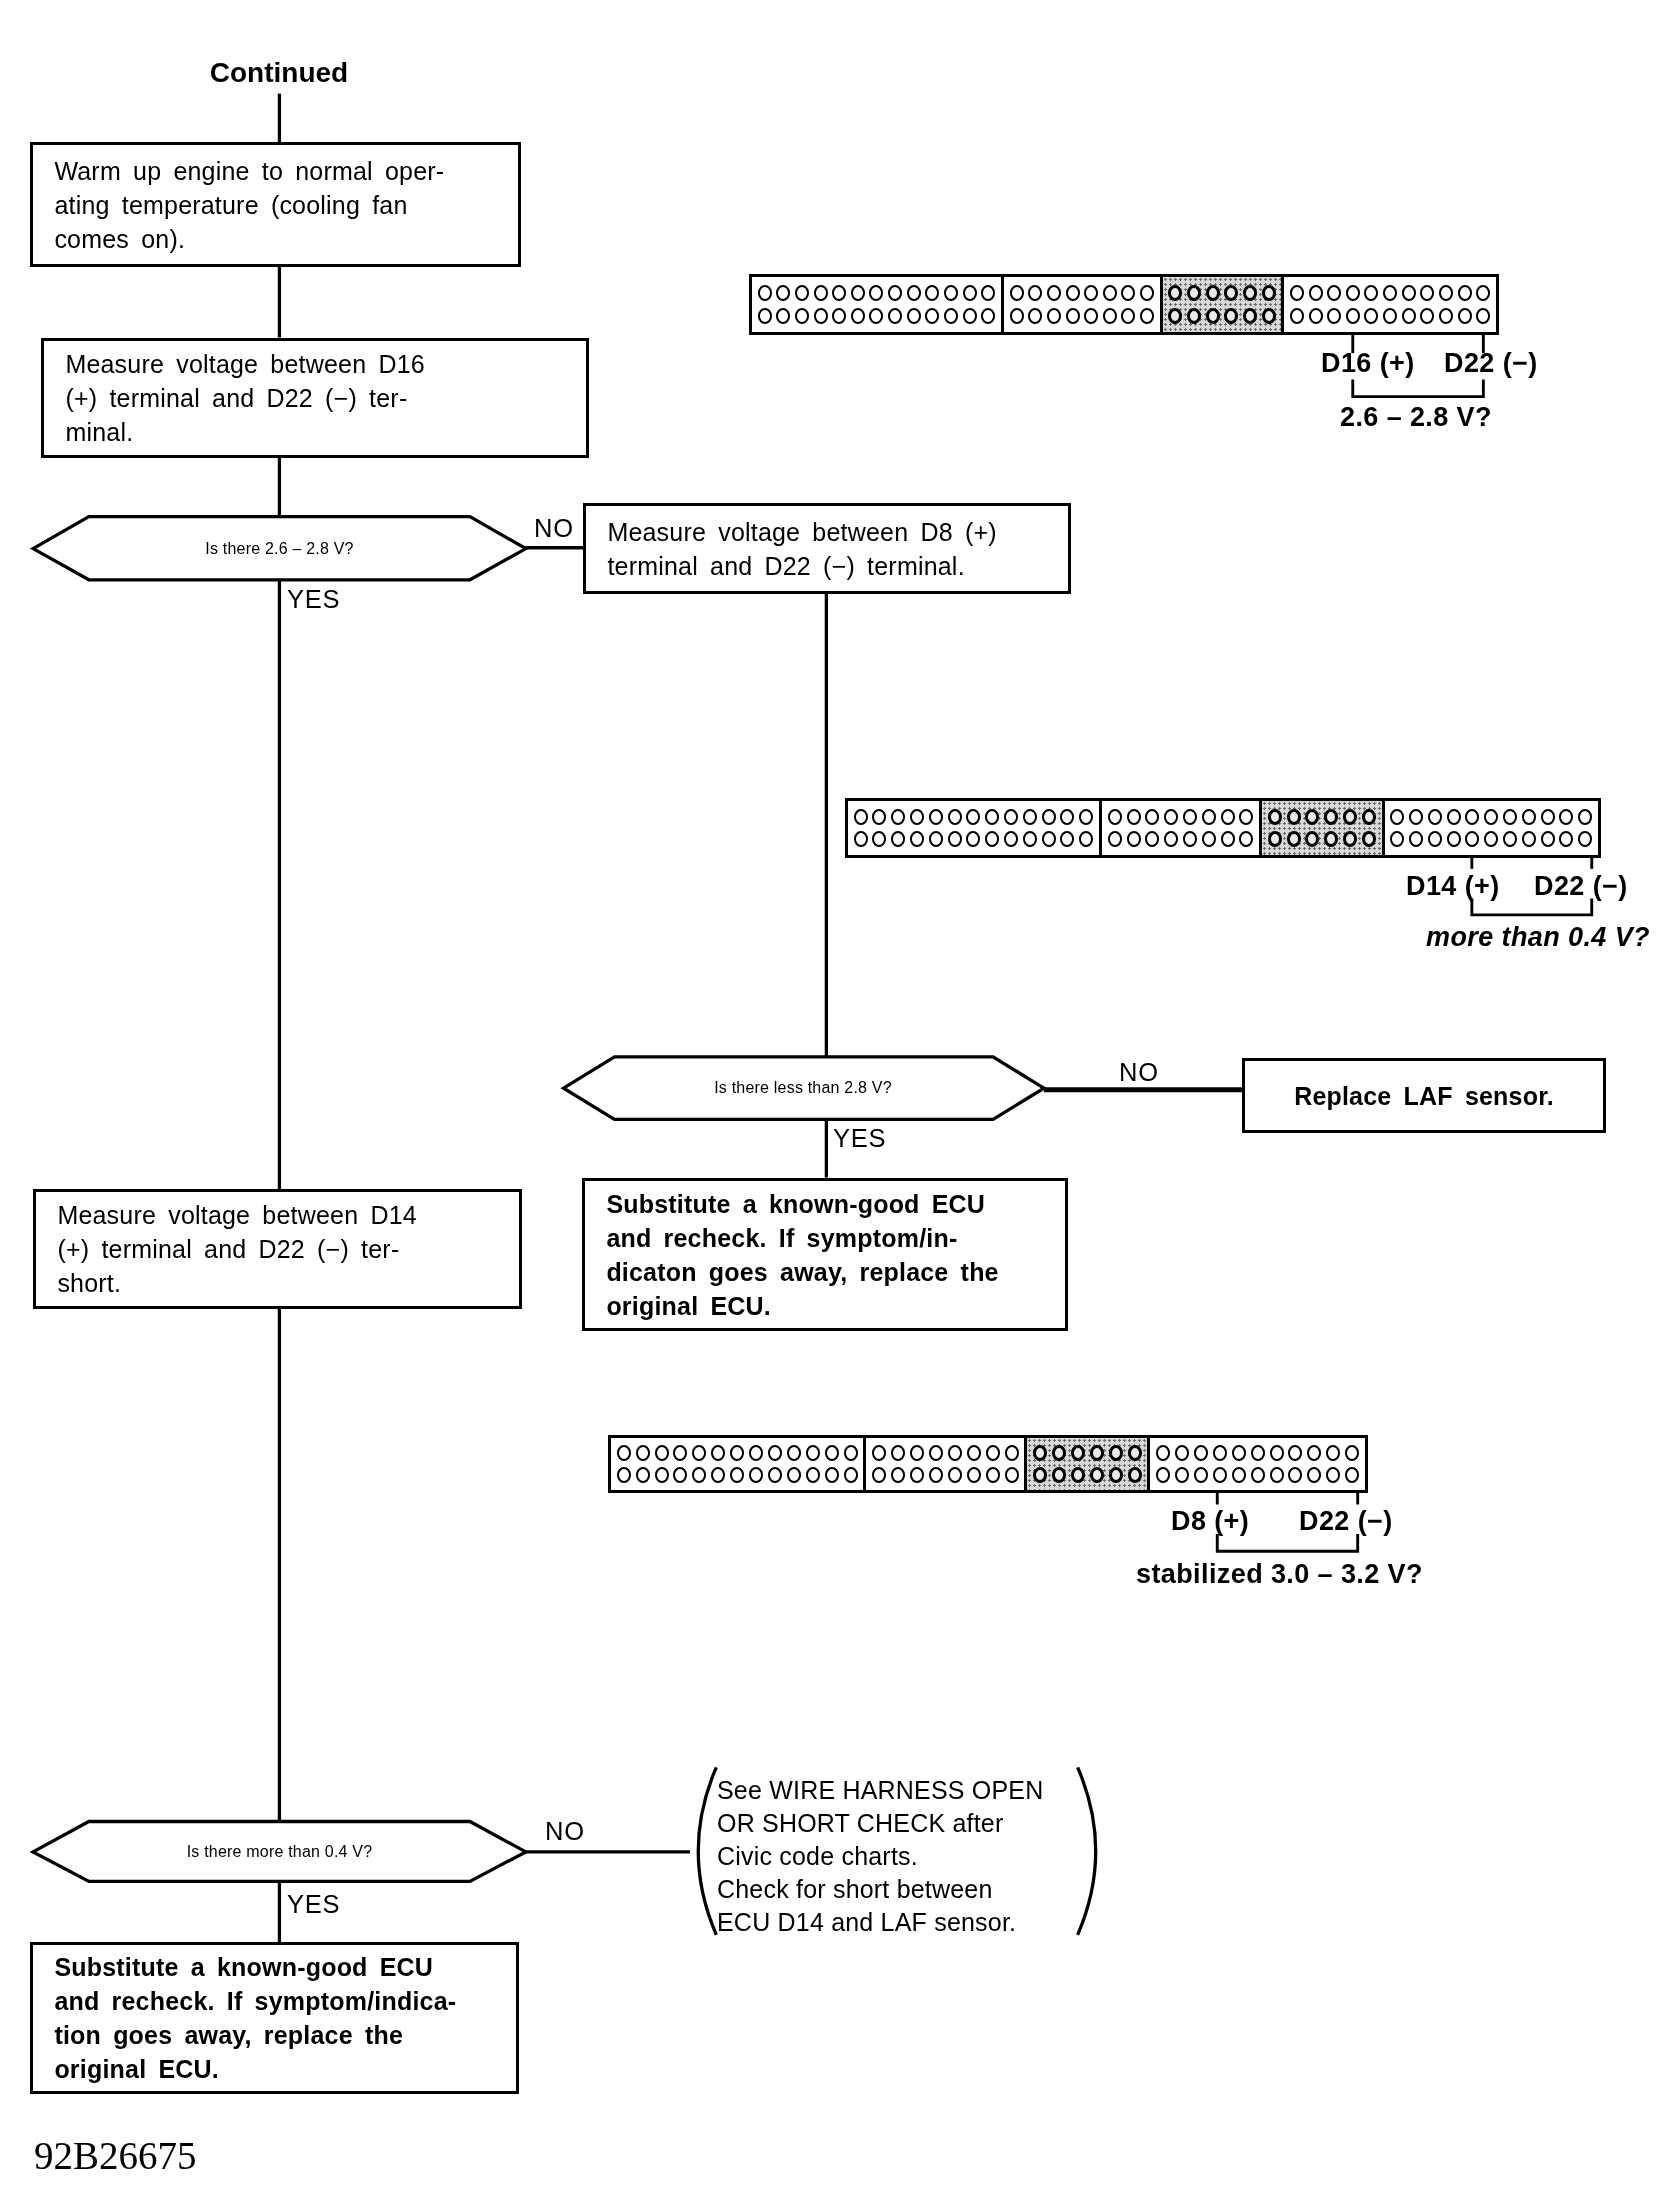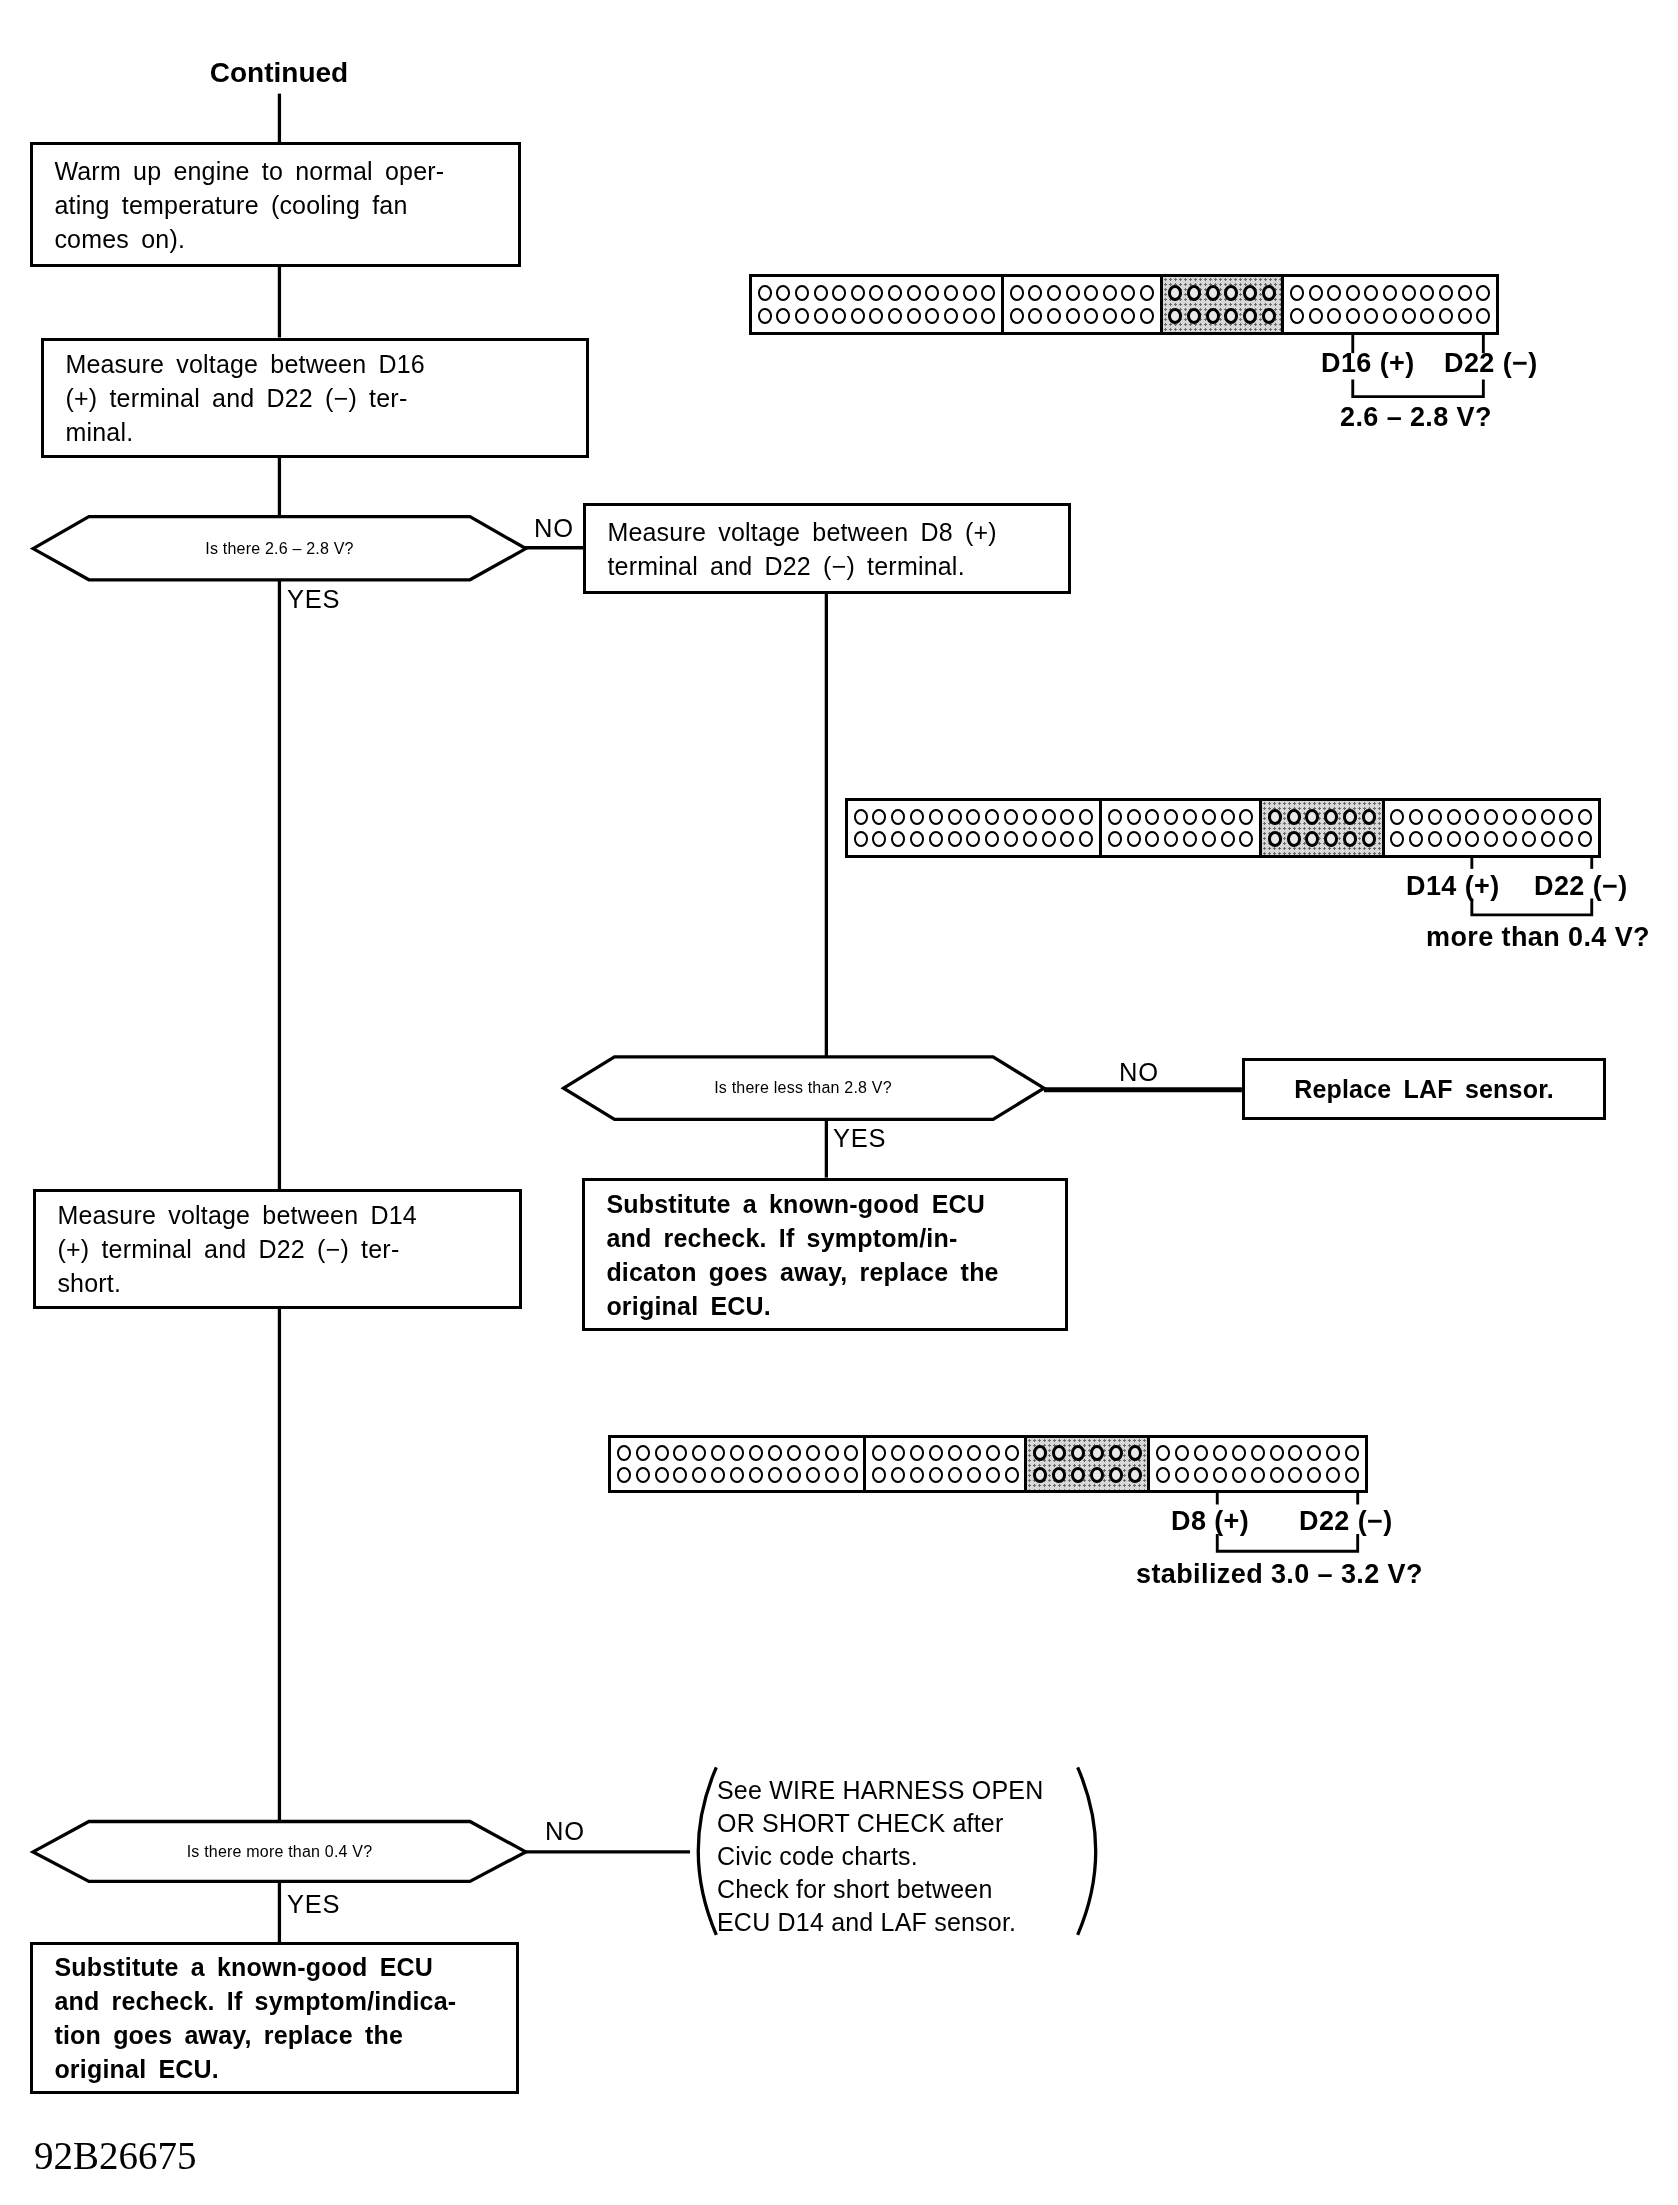--- a/index.html
+++ b/index.html
@@ -416,21 +416,21 @@
   <div class="txt">Measure voltage between D16
 (+) terminal and D22 (−) ter-
 minal.</div>
 </div>
 
 <div class="fbox" style="left:583px;top:503px;width:488px;height:91px;">
   <div class="txt">Measure voltage between D8 (+)
 terminal and D22 (−) terminal.</div>
 </div>
 
-<div class="fbox bold center" style="left:1242px;top:1058px;width:364px;height:62px;">
+<div class="fbox bold center" style="left:1242px;top:1058px;width:364px;height:75px;">
   <div class="txt">Replace LAF sensor.</div>
 </div>
 
 <div class="fbox bold" style="left:582px;top:1178px;width:486px;height:153px;">
   <div class="txt">Substitute a known-good ECU
 and recheck. If symptom/in-
 dicaton goes away, replace the
 original ECU.</div>
 </div>
 
@@ -459,21 +459,21 @@
 <div class="yn" style="left:287px;top:1890px;font-weight:normal;">YES</div>
 
 <div class="toplabel" style="left:279px;top:57px;">Continued</div>
 
 <div class="pinlabel" style="left:1321px;top:348px;">D16 (+)</div>
 <div class="pinlabel" style="left:1444px;top:348px;">D22 (−)</div>
 <div class="question" style="left:1340px;top:402px;">2.6 – 2.8 V?</div>
 
 <div class="pinlabel" style="left:1406px;top:871px;">D14 (+)</div>
 <div class="pinlabel" style="left:1534px;top:871px;">D22 (−)</div>
-<div class="question" style="left:1426px;top:922px;">more than 0.4 V?</div>
+<div class="question" style="left:1426px;top:922px;font-style:italic;">more than 0.4 V?</div>
 
 <div class="pinlabel" style="left:1171px;top:1506px;">D8 (+)</div>
 <div class="pinlabel" style="left:1299px;top:1506px;">D22 (−)</div>
 <div class="question" style="left:1136px;top:1559px;">stabilized 3.0 – 3.2 V?</div>
 
 <div class="note" style="left:717px;top:1774px;width:355px;">See WIRE HARNESS OPEN
 OR SHORT CHECK after
 Civic code charts.
 Check for short between
 ECU D14 and LAF sensor.</div>

